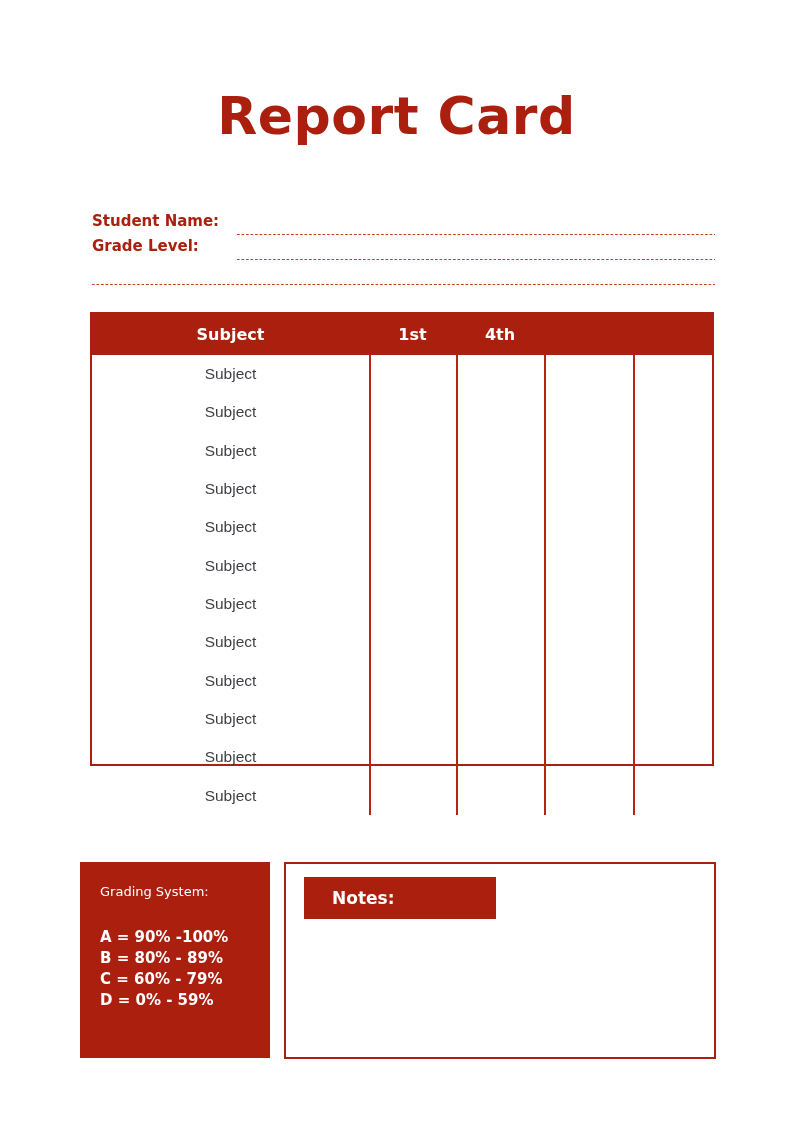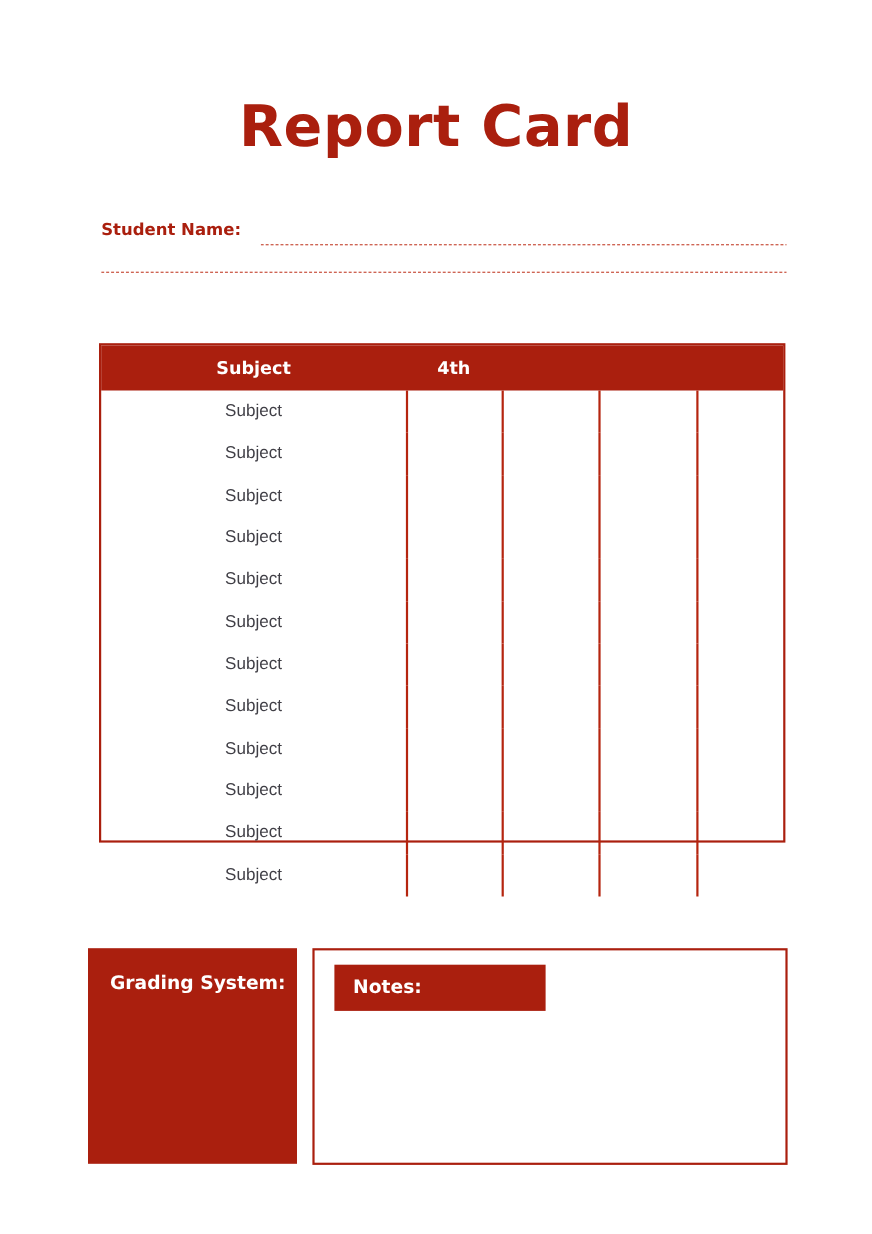--- a/index.html
+++ b/index.html
@@ -15,21 +15,21 @@
   .title {
     position:absolute; top:70px; left:0; right:0;
     text-align:center;
     font-family:"DejaVu Sans", sans-serif;
     font-weight:bold;
     font-size:52px;
     letter-spacing:0.5px;
     color:#aa1f0e;
   }
   
-  .fields { position:absolute; left:92px; top:182px; width:623px; }
+  .fields { position:absolute; left:92px; top:194px; width:623px; }
   .field-row { display:flex; height:25px; }
   .field-label {
     width:145px;
     font-family:"DejaVu Sans", sans-serif;
     font-weight:bold;
     font-size:15px;
     line-height:23px;
     color:#aa1f0e;
   }
   .field-line {
@@ -76,65 +76,70 @@
   .grade-row .grade-cell { border-left:2px solid #b5250f; }
   
   .grading-box {
     position:absolute; left:80px; top:846px;
     width:190px; height:196px;
     background:#aa1f0e;
     color:#ffffff;
     font-family:"DejaVu Sans", sans-serif;
     padding:22px 10px 0 20px;
   }
-  .grading-title { font-size:17px; font-weight:bold; }
+  .grading-title { font-size:13px; font-weight:normal; }
   .grading-scale { margin-top:28px; }
   .grading-scale .scale-line { font-size:15px; font-weight:bold; line-height:21px; }
   
   .notes-box {
     position:absolute; left:284px; top:846px;
     width:432px; height:197px;
     border:2px solid #aa1f0e;
     background:#ffffff;
   }
   .notes-tab {
     position:absolute; left:18px; top:13px;
     width:192px; height:42px;
     background:#aa1f0e;
   }
   .notes-tab-label {
     font-family:"DejaVu Sans", sans-serif;
     font-weight:bold;
     font-size:17px;
     color:#ffffff;
     line-height:42px;
-    padding-left:17px;
+    padding-left:28px;
   }
   .notes-content { position:absolute; left:18px; top:66px; right:18px; bottom:10px; }
 </style>
 </head>
 <body>
 
 <div class="page">
 
   <div class="title">Report Card</div>
 
   <div class="fields">
     <div class="field-row">
       <div class="field-label">Student Name:</div>
       <div class="field-line"></div>
     </div>
     <div class="field-row">
+      <div class="field-label">Grade Level:</div>
+      <div class="field-line"></div>
+    </div>
+    <div class="field-row">
       <div class="field-line"></div>
     </div>
   </div>
 
   <div class="grades-table">
     <div class="grades-header">
       <div class="hcell">Subject</div>
+      <div class="hcell">1st</div>
       <div class="hcell">4th</div>
     </div>
     <div class="grades-body">
       <div class="grade-row">
         <div class="subject-cell">Subject</div>
         <div class="grade-cell"></div>
         <div class="grade-cell"></div>
         <div class="grade-cell"></div>
         <div class="grade-cell"></div>
       </div>
@@ -213,20 +218,26 @@
         <div class="grade-cell"></div>
         <div class="grade-cell"></div>
         <div class="grade-cell"></div>
         <div class="grade-cell"></div>
       </div>
     </div>
   </div>
 
   <div class="grading-box">
     <div class="grading-title">Grading System:</div>
+    <div class="grading-scale">
+      <div class="scale-line">A = 90% -100%</div>
+      <div class="scale-line">B = 80% - 89%</div>
+      <div class="scale-line">C = 60% - 79%</div>
+      <div class="scale-line">D = 0% - 59%</div>
+    </div>
   </div>
 
   <div class="notes-box">
     <div class="notes-tab">
       <div class="notes-tab-label">Notes:</div>
     </div>
     <div class="notes-content"></div>
   </div>
 
 </div>

